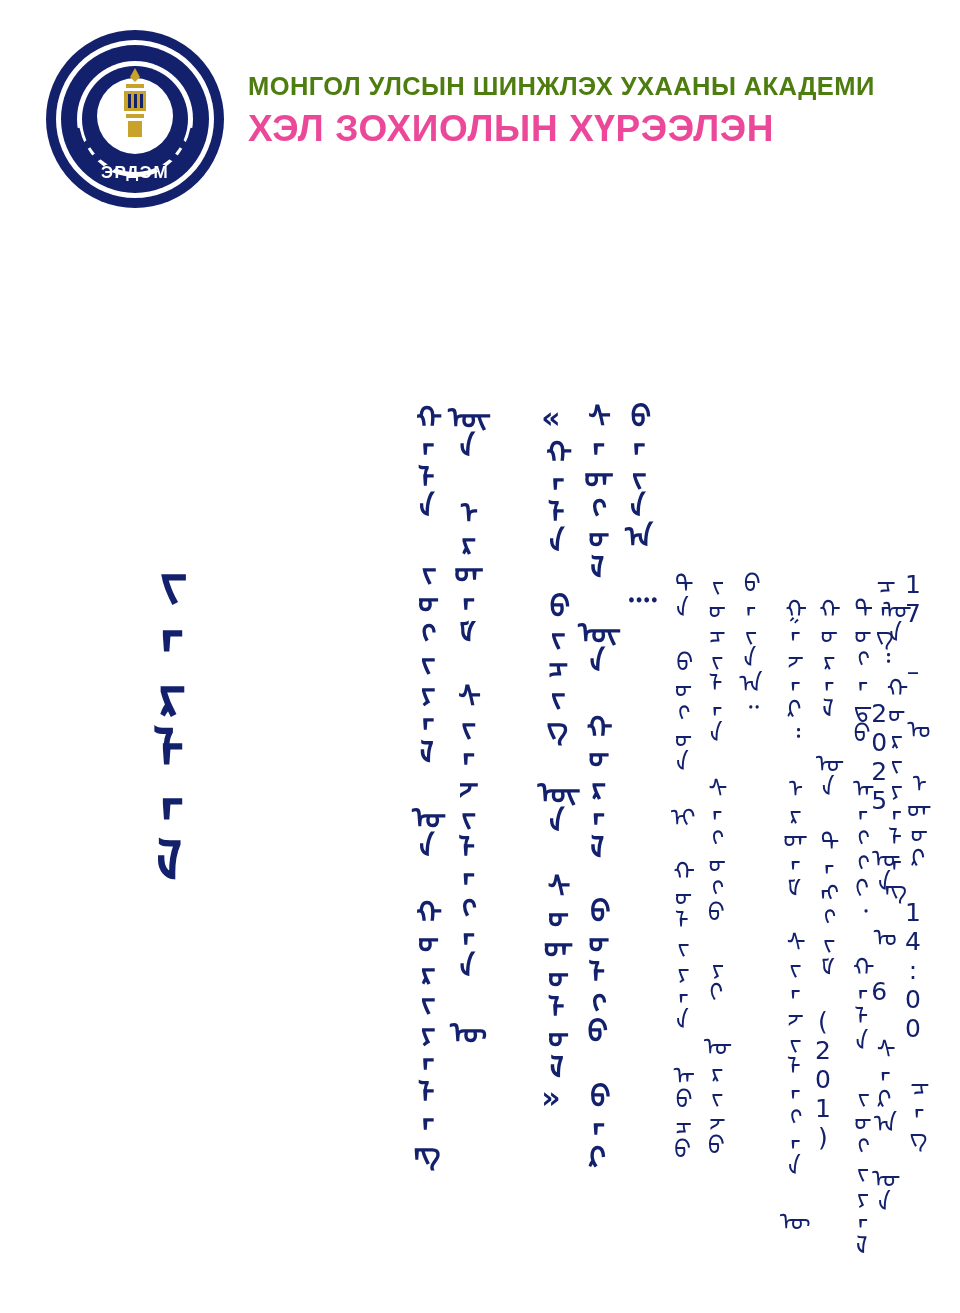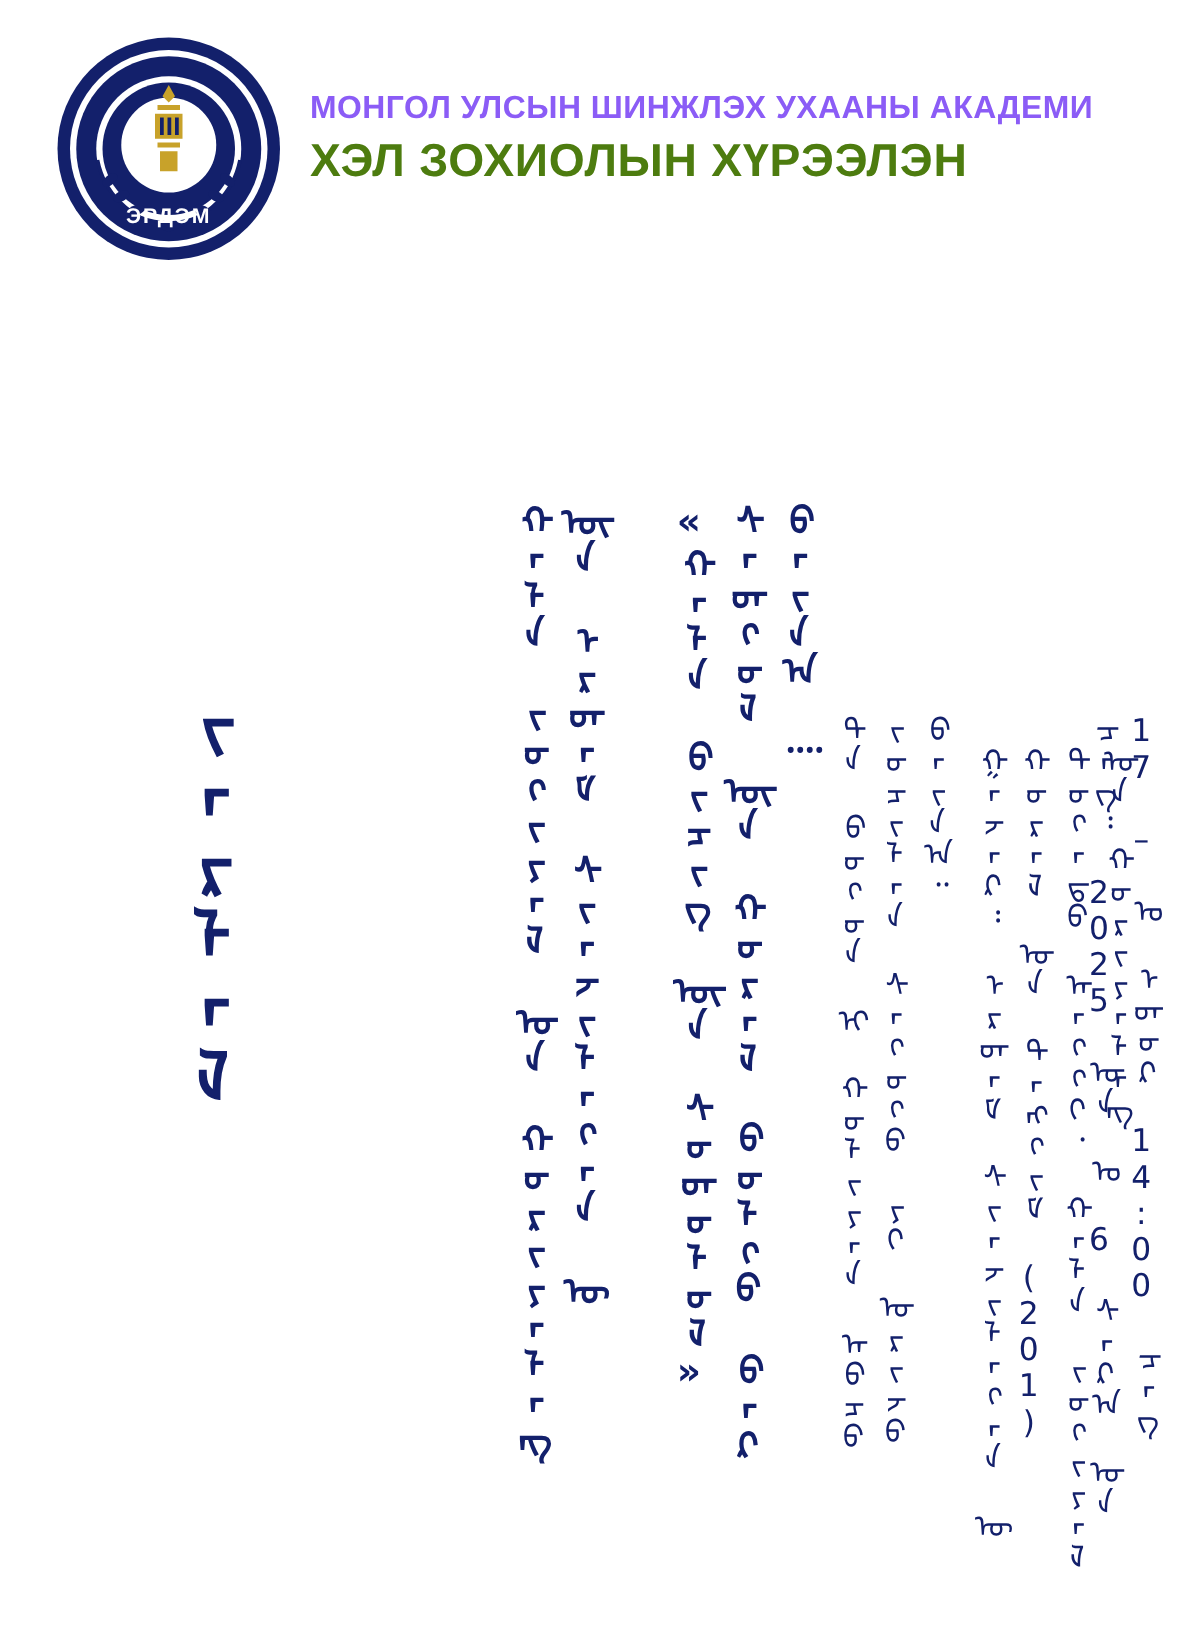--- a/index.html
+++ b/index.html
@@ -35,30 +35,30 @@
   .org-titles {
     position: absolute;
     left: 248px;
     top: 72px;
     width: 660px;
   }
   .org-line1 {
     font-size: 25.5px;
     font-weight: bold;
     letter-spacing: 0.4px;
-    color: #8b5cf6;
+    color: #4d7c0f;
     white-space: nowrap;
     font-family: "Liberation Sans", sans-serif;
   }
   .org-line2 {
     margin-top: 7px;
     font-size: 37px;
     font-weight: bold;
     letter-spacing: 0.6px;
-    color: #4d7c0f;
+    color: #ec4899;
     white-space: nowrap;
     font-family: "Liberation Sans", sans-serif;
   }
 
   
   .mongol-area {
     position: absolute;
     left: 0;
     top: 380px;
     width: 960px;

